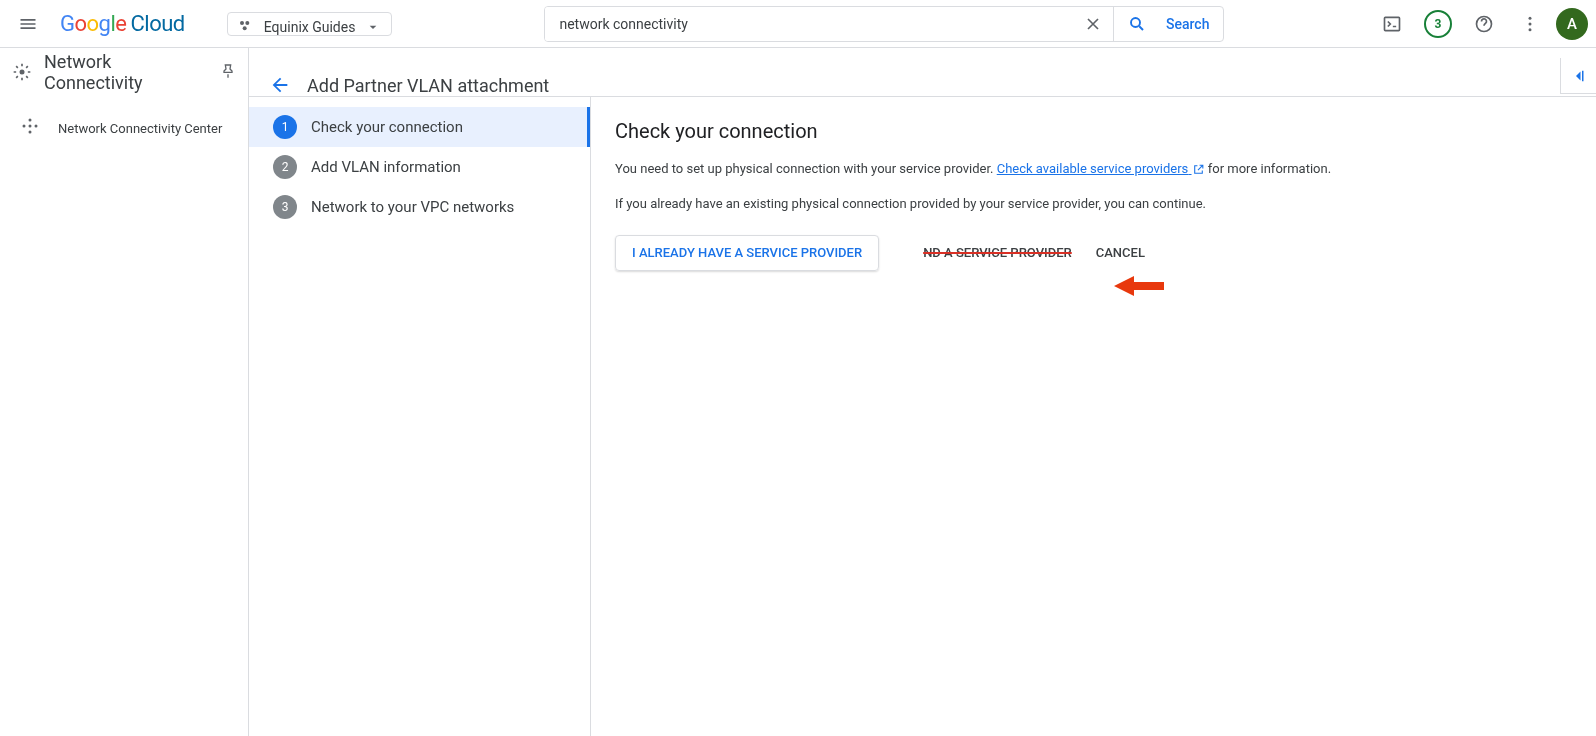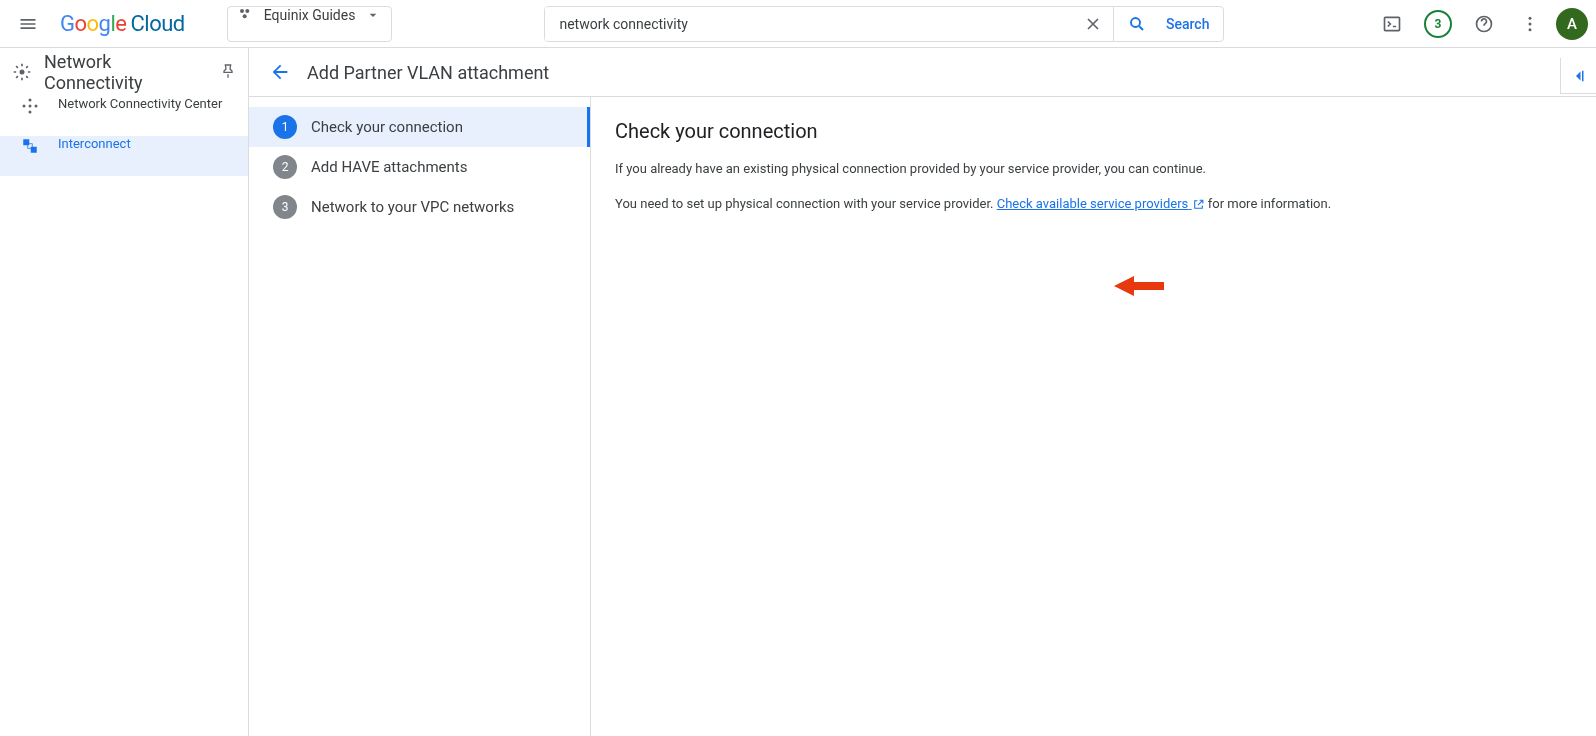--- a/index.html
+++ b/index.html
@@ -2,38 +2,38 @@
 <html><head>
 <meta charset="utf-8">
 <style>
 *{box-sizing:border-box;margin:0;padding:0;font-family:"Google Sans",Roboto,Arial,sans-serif}
 body{background:#fff;color:#3c4043;width:1596px;height:736px;overflow:hidden;position:relative}
 .topbar{height:48px;border-bottom:1px solid #dadce0;display:flex;align-items:center;padding:0 8px;gap:12px}
 .icon-btn{width:40px;height:40px;display:flex;align-items:center;justify-content:center;border-radius:50%;cursor:pointer;color:#5f6368}
 .logo{display:flex;align-items:center;font-size:22px;letter-spacing:-.5px;cursor:pointer}
 .logo .g1{color:#4285F4}.logo .g2{color:#EA4335}.logo .g3{color:#FBBC05}.logo .g4{color:#4285F4}.logo .g5{color:#34A853}.logo .g6{color:#EA4335}
 .logo .cloud{color:#0369a1;margin-left:4px;font-weight:400}
-.proj{height:36px;border:1px solid #dadce0;border-radius:4px;display:flex;align-items:flex-start;padding:0 10px;gap:10px;font-size:14px;color:#3c4043;cursor:pointer;margin-left:30px}
+.proj{height:24px;border:1px solid #dadce0;border-radius:4px;display:flex;align-items:flex-end;padding:0 10px;gap:10px;font-size:14px;color:#3c4043;cursor:pointer;margin-left:30px}
 .proj svg{flex-shrink:0}
 .search{flex:0 0 680px;margin-left:140px;height:36px;border:1px solid #dadce0;border-radius:4px;display:flex;align-items:center;overflow:hidden}
 .search input{flex:1;border:0;outline:0;padding:0 14px;font-size:14px;color:#3c4043;height:100%}
 .search .clear{width:40px;height:100%;display:flex;align-items:center;justify-content:center;cursor:pointer;color:#5f6368}
 .search .btn{height:100%;border-left:1px solid #dadce0;display:flex;align-items:center;gap:20px;padding:0 14px;color:#1a73e8;font-size:14px;font-weight:500;cursor:pointer}
 .right{margin-left:auto;display:flex;align-items:center;gap:6px}
 .pill{width:28px;height:28px;border:2px solid #188038;border-radius:50%;display:flex;align-items:center;justify-content:center;font-size:12px;font-weight:700;color:#188038}
 .avatar{width:32px;height:32px;border-radius:50%;background:#33691e;color:#fff;display:flex;align-items:center;justify-content:center;font-size:15px;font-weight:500}
 .sidebar{width:249px;border-right:1px solid #dadce0;height:688px;float:left}
 .side-title{height:48px;display:flex;align-items:center;padding:0 12px;font-size:18px;color:#3c4043;gap:12px}
 .side-title .pin{margin-left:auto;color:#5f6368;cursor:pointer}
-.side-item{height:40px;display:flex;align-items:flex-start;padding:0 20px;gap:18px;font-size:13px;color:#3c4043;cursor:pointer}
+.side-item{height:40px;display:flex;align-items:flex-end;padding:0 20px;gap:18px;font-size:13px;color:#3c4043;cursor:pointer}
 .side-item.active{background:#e8f0fe;color:#1a73e8;border-left:0}
 .side-ic{width:20px;height:20px;display:flex;align-items:center;justify-content:center;color:#5f6368}
 .side-item.active .side-ic{color:#1a73e8}
 .main{margin-left:249px;height:688px;position:relative}
-.main-hdr{height:48px;display:flex;align-items:center;padding:0 20px;gap:16px;font-size:18px;color:#3c4043}
+.main-hdr{height:48px;display:flex;align-items:flex-end;padding:0 20px;gap:16px;font-size:18px;color:#3c4043}
 .back{color:#1a73e8;cursor:pointer;display:flex}
 .content{display:flex;height:640px;border-top:1px solid #dadce0}
 .steps{width:342px;border-right:1px solid #dadce0;padding-top:10px}
 .step{height:40px;display:flex;align-items:center;padding:0 24px;gap:14px;font-size:15px;color:#3c4043;cursor:pointer}
 .step.active{background:#e8f0fe;border-right:3px solid #1a73e8}
 .num{width:24px;height:24px;border-radius:50%;background:#80868b;color:#fff;font-size:12px;display:flex;align-items:center;justify-content:center;flex-shrink:0}
 .step.active .num{background:#1a73e8}
 .panel{flex:1;padding:22px 24px}
 .panel h2{font-size:20px;font-weight:400;color:#202124;margin-bottom:16px}
 .panel p{font-size:13px;color:#3c4043;line-height:1.6;margin-bottom:14px}
@@ -137,66 +137,61 @@
         <svg width="18" height="18" viewBox="0 0 24 24" fill="currentColor">
           <circle cx="12" cy="12" r="2"></circle>
           <circle cx="4" cy="12" r="2"></circle>
           <circle cx="20" cy="12" r="2"></circle>
           <circle cx="12" cy="4" r="2"></circle>
           <circle cx="12" cy="20" r="2"></circle>
         </svg>
       </span>
     <span>Network Connectivity Center</span>
   </div>
-  <div class="side-item active">
-    <span class="side-ic">
-        <svg width="18" height="18" viewBox="0 0 24 24" fill="currentColor">
-          <rect x="3" y="3" width="8" height="8"></rect>
-          <rect x="13" y="13" width="8" height="8"></rect>
-          <rect x="9" y="9" width="6" height="6" fill="none" stroke="currentColor"></rect>
-        </svg>
-      </span>
-    <span>Interconnect</span>
-  </div>
 </div>
 
 <div class="main">
   <div class="main-hdr">
     <span class="back">
       <svg width="22" height="22" viewBox="0 0 24 24" fill="currentColor">
           <path d="M20 11H7.8l5.6-5.6L12 4l-8 8 8 8 1.4-1.4L7.8 13H20z"></path>
         </svg>
     </span>
     <span>Add Partner VLAN attachment</span>
   </div>
   <div class="content">
     <div class="steps">
       <div class="step active">
         <span class="num">1</span>
         <span>Check your connection</span>
       </div>
       <div class="step">
         <span class="num">2</span>
-        <span>Add HAVE attachments</span>
+        <span>Add VLAN information</span>
       </div>
       <div class="step">
         <span class="num">3</span>
         <span>Network to your VPC networks</span>
       </div>
     </div>
     <div class="panel">
       <h2>Check your connection</h2>
-      <p>If you already have an existing physical connection provided by your service provider, you can continue.</p>
       <p>
         <span>You need to set up physical connection with your service provider. </span><a href="#"><span>Check available service providers</span> <span class="ext">
               <svg width="13" height="13" viewBox="0 0 24 24" fill="none" stroke="#1a73e8" stroke-width="2">
                 <path d="M14 4h6v6M20 4l-9 9M19 14v5H5V5h5"></path>
               </svg>
             </span></a><span> for more information.</span>
       </p>
+      <p>If you already have an existing physical connection provided by your service provider, you can continue.</p>
+      <div class="actions">
+        <div class="btn-p">I ALREADY HAVE A SERVICE PROVIDER</div>
+        <div class="btn-t strike" style="margin-left:20px">ND A SERVICE PROVIDER</div>
+        <div class="btn-t">CANCEL</div>
+      </div>
     </div>
   </div>
   <svg class="arrow" width="50" height="24">
     <polygon points="0,12 20,2 20,8 50,8 50,16 20,16 20,22" fill="#e8380d"></polygon>
   </svg>
 </div>
 
 <div class="collapse">
   <svg width="18" height="18" viewBox="0 0 24 24" fill="currentColor">
       <path d="M14 6l-6 6 6 6z"></path>

